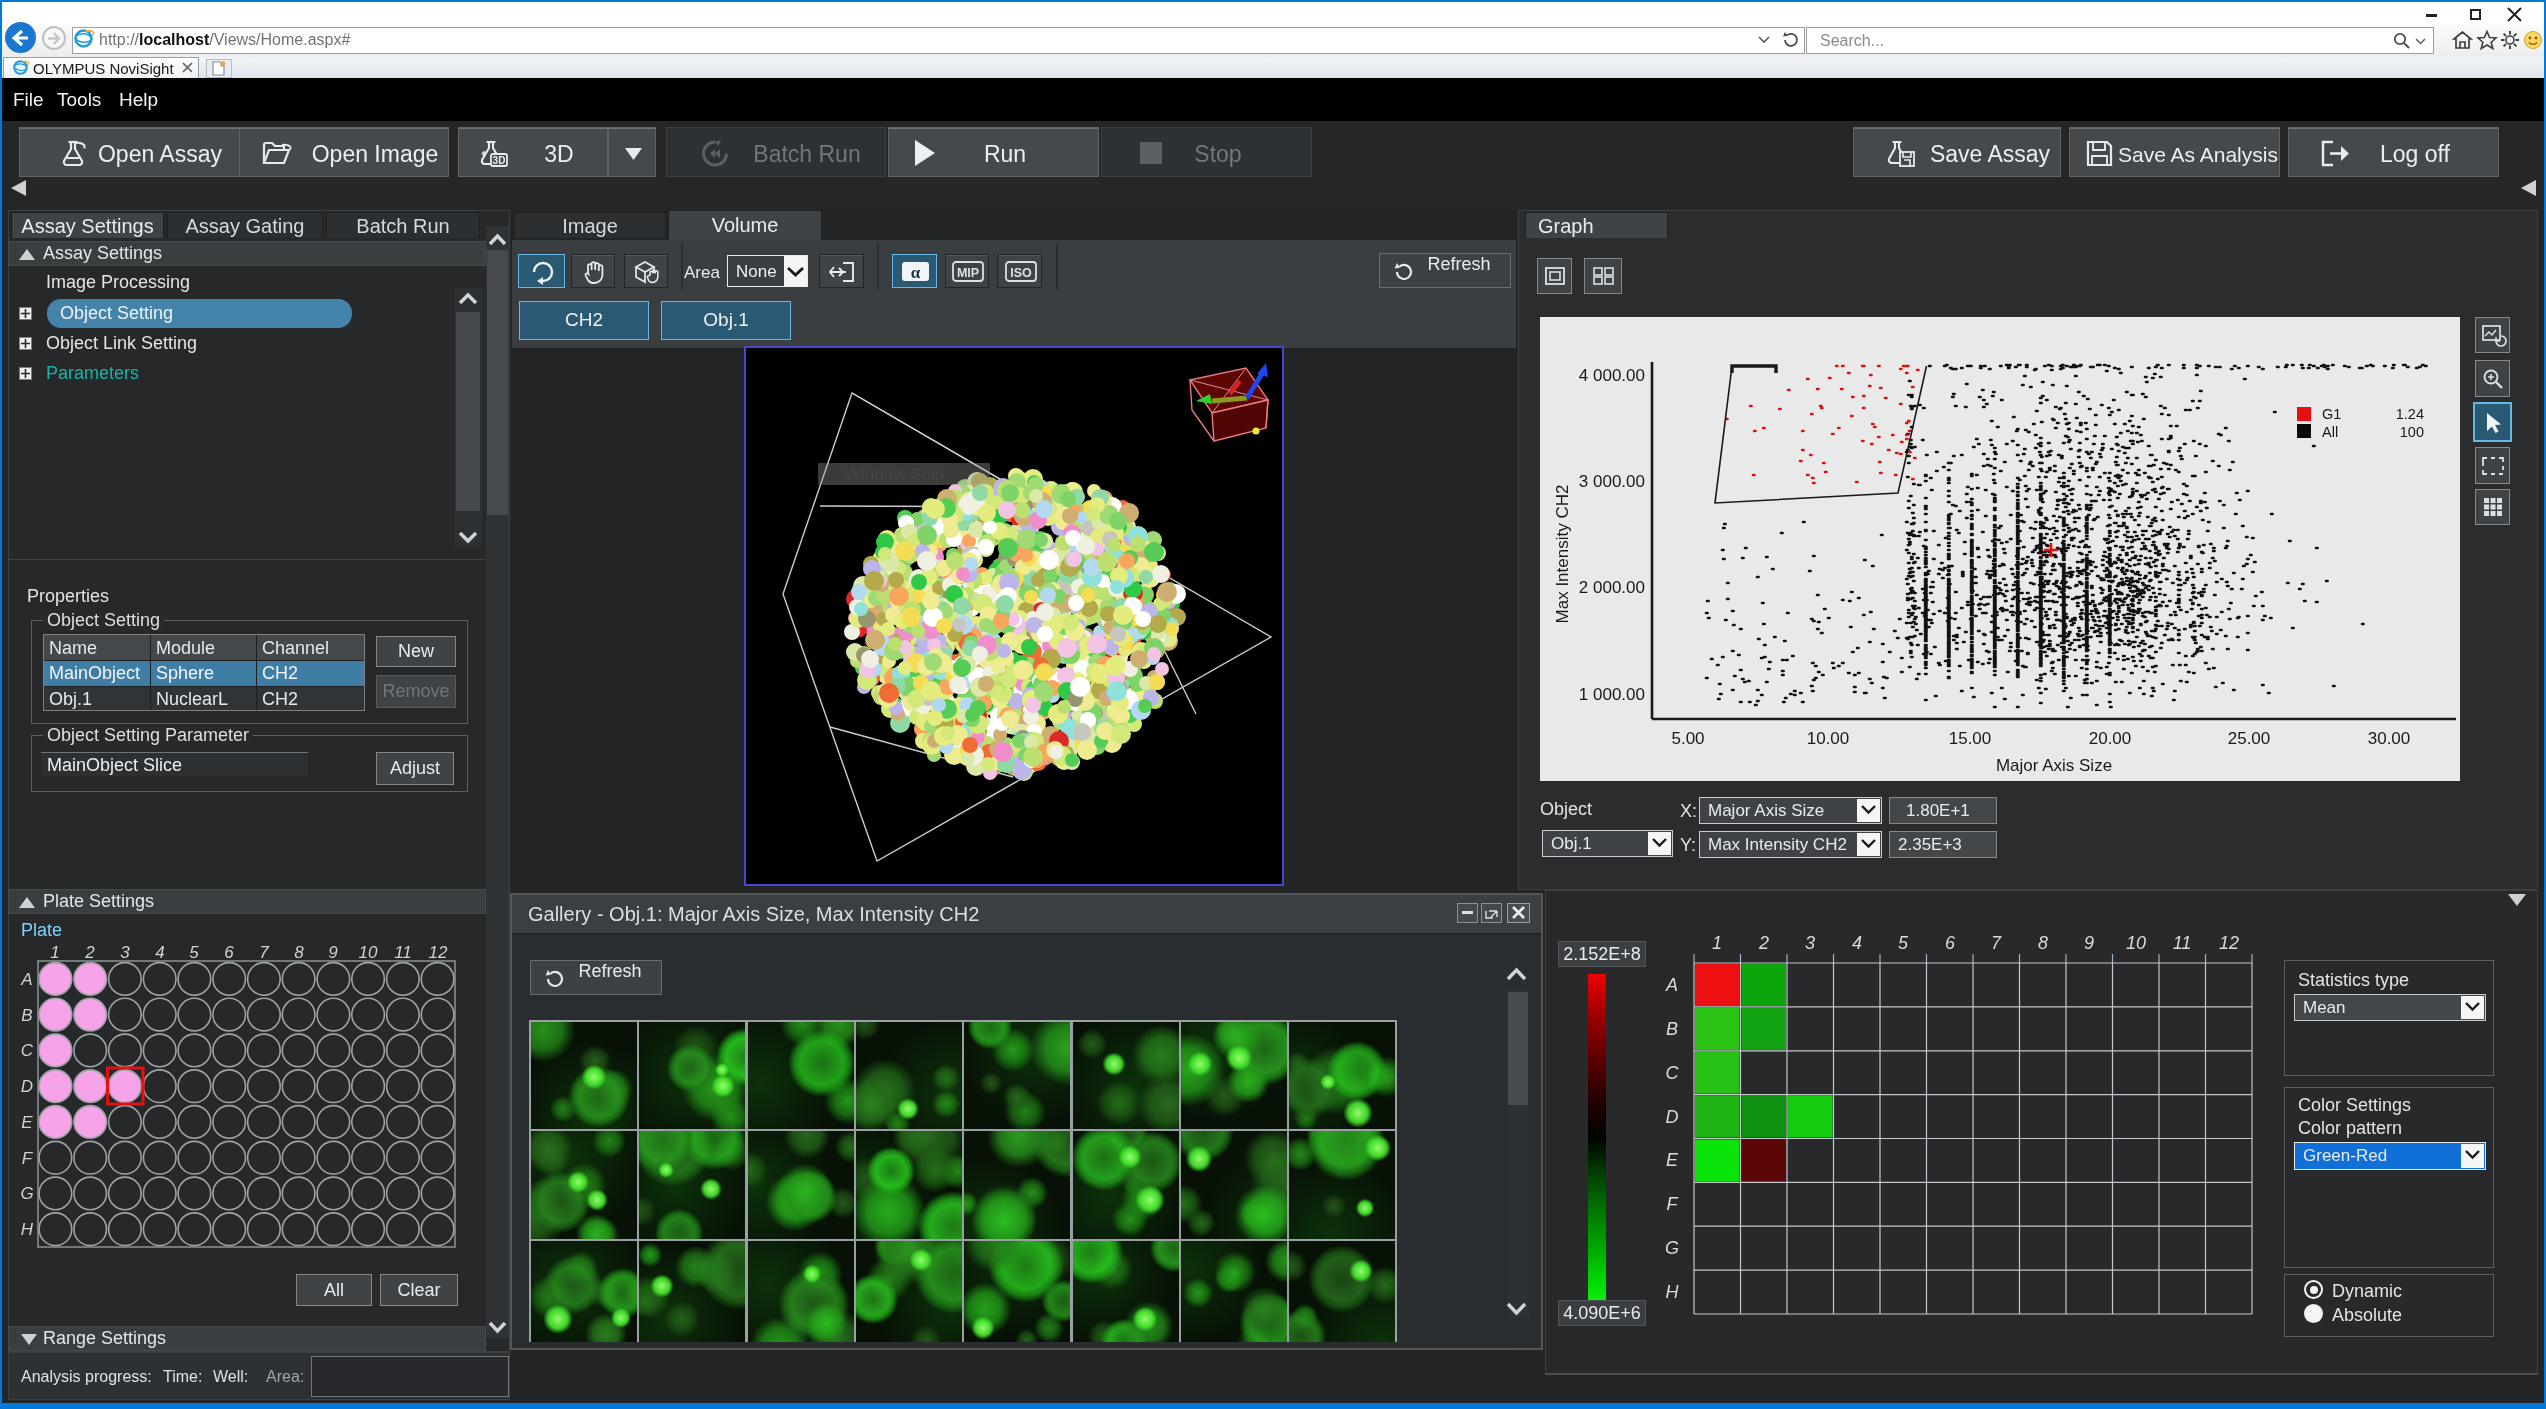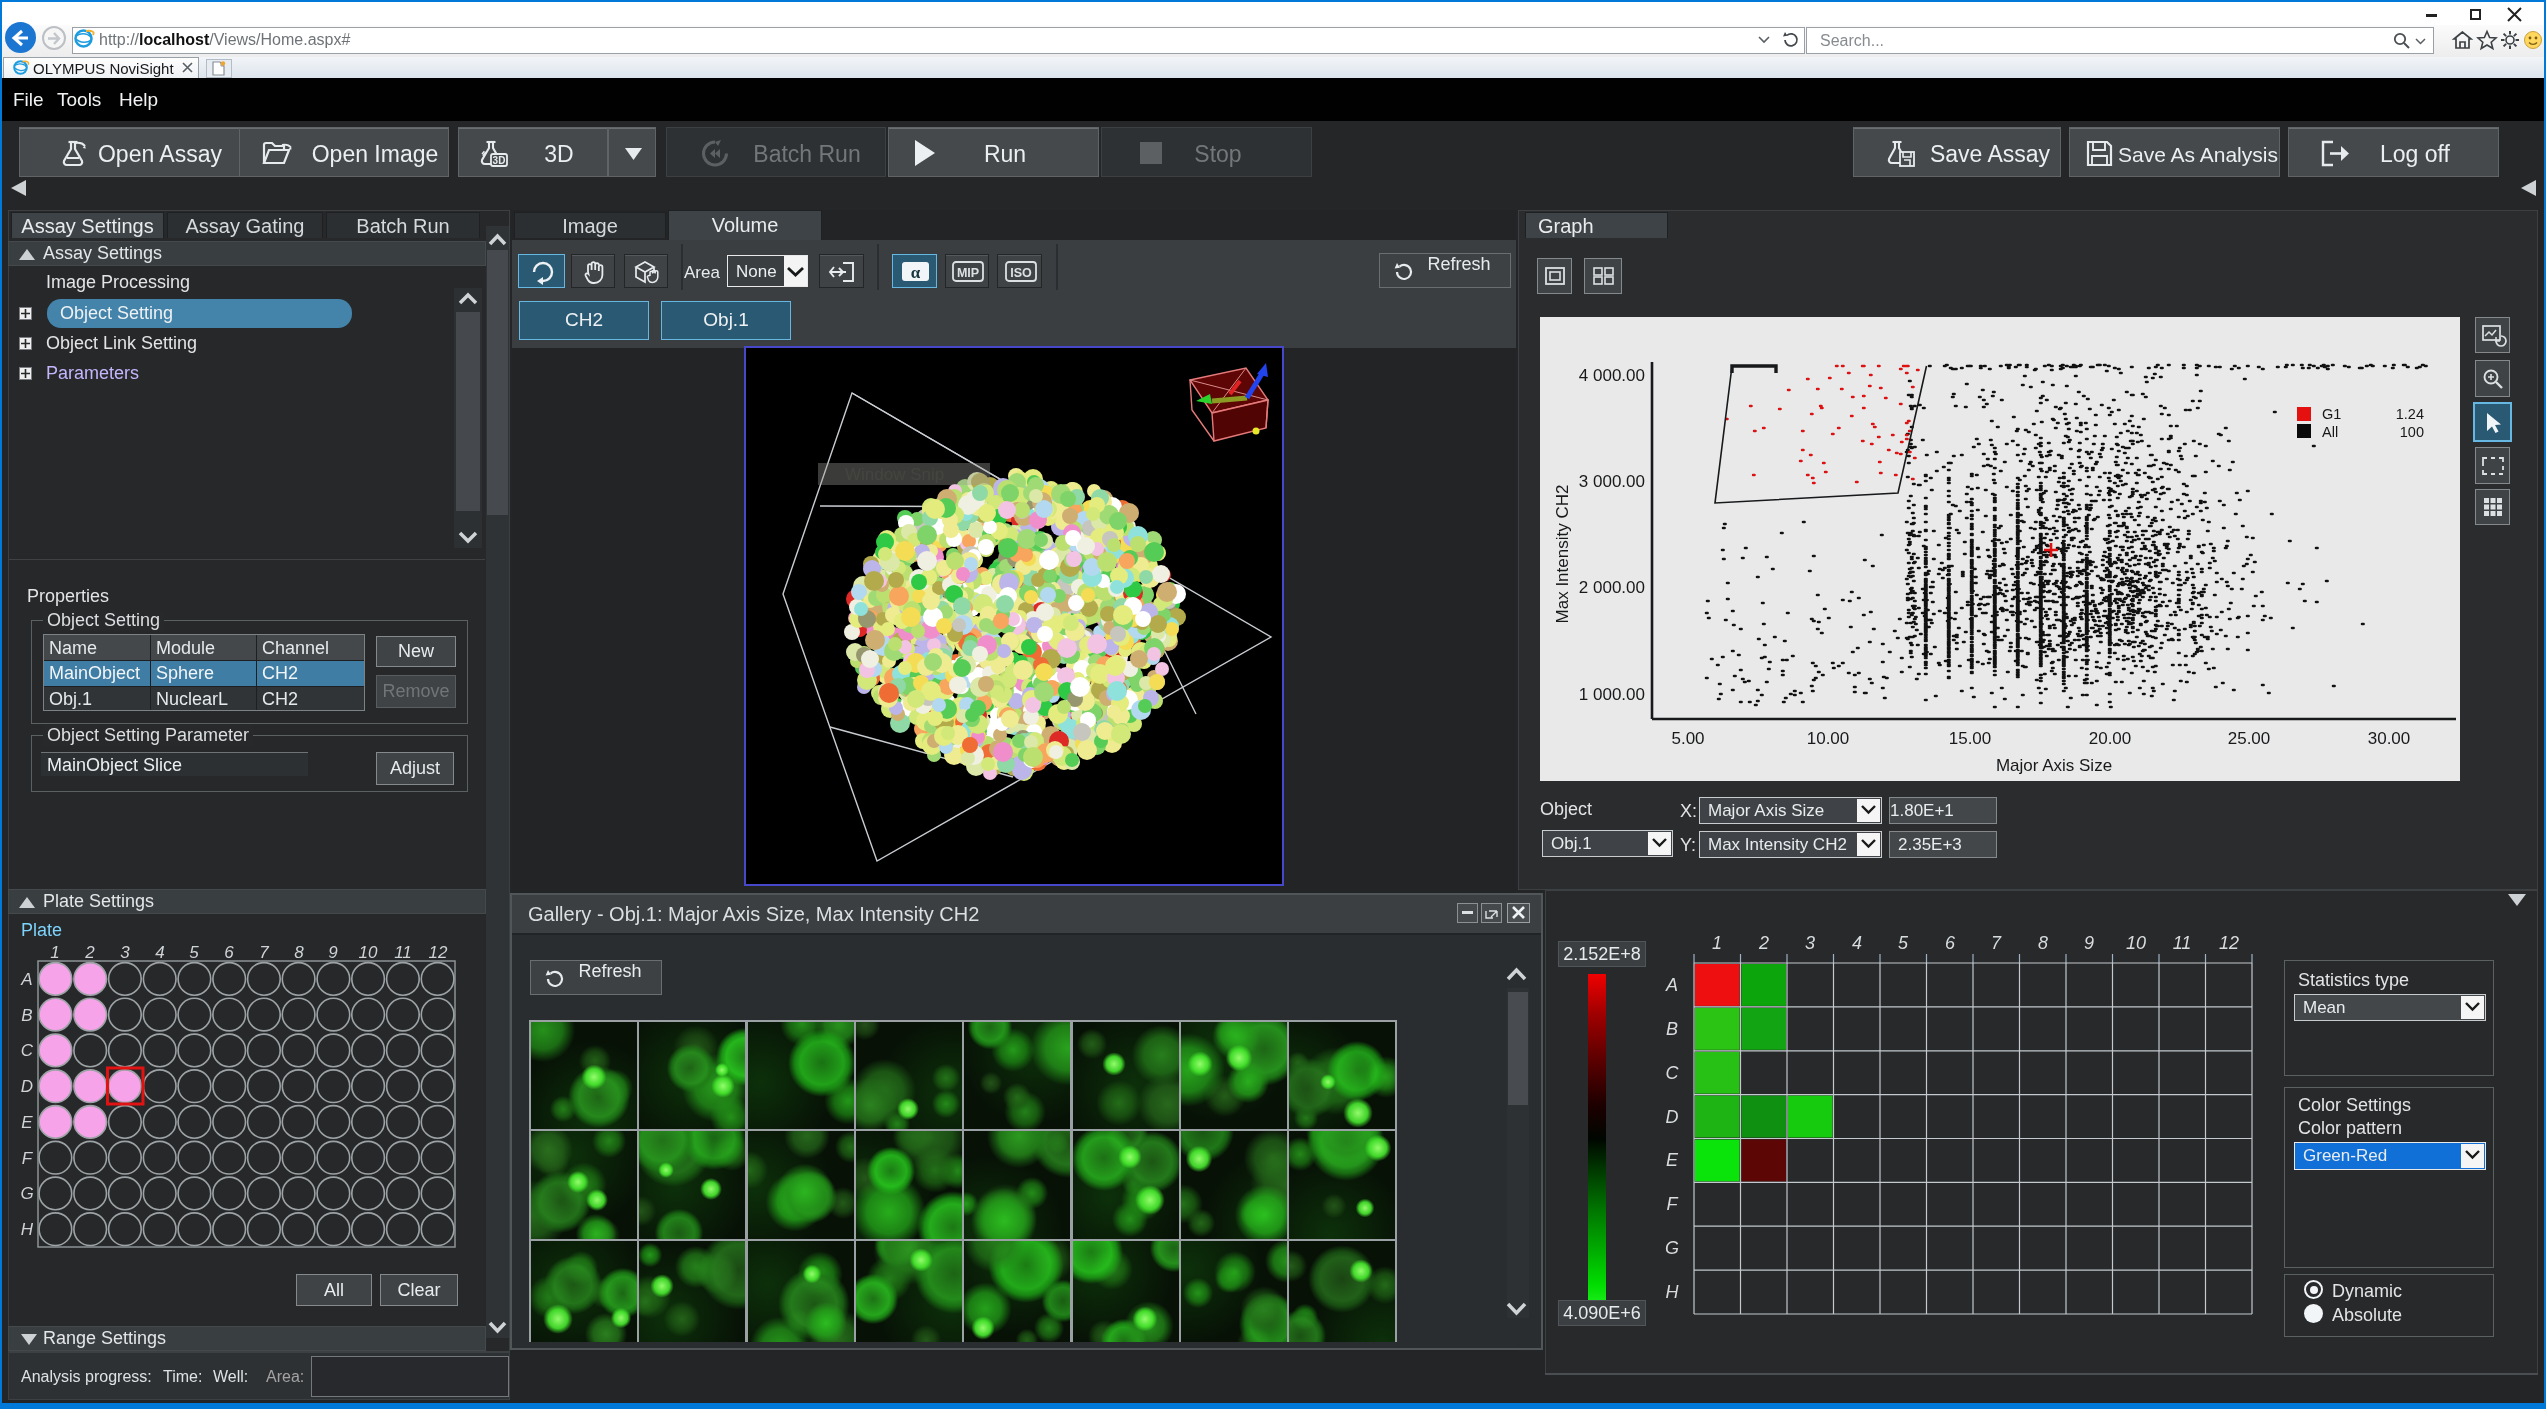--- a/index.html
+++ b/index.html
@@ -203,21 +203,21 @@
 <div class="ab" style="left:60px;top:303px;font-size:18px;color:#eef2f4">Object Setting</div>
 <div class="ab" style="left:19px;top:307px;width:13px;height:13px;background:#f0f0f0;border:1px solid #7a7e82"></div>
 <svg style="left:21px;top:309px" width="9" height="9">
     <path d="M4.5 0 V9 M0 4.5 H9" stroke="#26282a" stroke-width="1.6"></path>
   </svg>
 <div class="ab" style="left:46px;top:333px;font-size:18px;color:#e2e4e6">Object Link Setting</div>
 <div class="ab" style="left:19px;top:337px;width:13px;height:13px;background:#f0f0f0;border:1px solid #7a7e82"></div>
 <svg style="left:21px;top:339px" width="9" height="9">
     <path d="M4.5 0 V9 M0 4.5 H9" stroke="#26282a" stroke-width="1.6"></path>
   </svg>
-<div class="ab" style="left:46px;top:363px;font-size:18px;color:#c4b5fd">Parameters</div>
+<div class="ab" style="left:46px;top:363px;font-size:18px;color:#14b8a6">Parameters</div>
 <div class="ab" style="left:19px;top:367px;width:13px;height:13px;background:#f0f0f0;border:1px solid #7a7e82"></div>
 <svg style="left:21px;top:369px" width="9" height="9">
     <path d="M4.5 0 V9 M0 4.5 H9" stroke="#26282a" stroke-width="1.6"></path>
   </svg>
 
 <div class="ab" style="left:454px;top:288px;width:28px;height:260px;background:#2d3033"></div>
 <svg style="left:459px;top:293px" width="18" height="11">
     <path class="chv" d="M1 10 L9 2 L17 10"></path>
   </svg>
 <div class="ab" style="left:456px;top:312px;width:24px;height:199px;background:#45494d"></div>
@@ -2132,21 +2132,21 @@
   </div>
 
 <div class="ab" style="left:1540px;top:799px;font-size:18px;color:#e2e4e6">Object</div>
 <div class="ddk" style="left:1542px;top:830px;width:131px;height:27px"><span style="margin-left:8px;line-height:25px">Obj.1</span><div class="ar"><svg style="position:static" width="15" height="9" viewBox="0 0 15 9">
         <path d="M1 1 L7.5 7.5 L14 1" stroke="#17191b" stroke-width="2.4" fill="none"></path>
       </svg></div></div>
 <div class="ab" style="left:1680px;top:801px;font-size:18px;color:#e2e4e6">X:</div>
 <div class="ddk" style="left:1699px;top:797px;width:183px;height:27px"><span style="margin-left:8px;line-height:25px">Major Axis Size</span><div class="ar"><svg style="position:static" width="15" height="9" viewBox="0 0 15 9">
         <path d="M1 1 L7.5 7.5 L14 1" stroke="#17191b" stroke-width="2.4" fill="none"></path>
       </svg></div></div>
-<div class="ab" style="left:1889px;top:797px;width:108px;height:27px;background:#43474a;border:1px solid #85898c;color:#e9ebed;font-size:17px;line-height:25px"><span style="margin-left:0">1.80E+1</span></div>
+<div class="ab" style="left:1889px;top:797px;width:108px;height:27px;background:#43474a;border:1px solid #85898c;color:#e9ebed;font-size:17px;line-height:25px"><span style="margin-left:16px">1.80E+1</span></div>
 <div class="ab" style="left:1680px;top:835px;font-size:18px;color:#e2e4e6">Y:</div>
 <div class="ddk" style="left:1699px;top:831px;width:183px;height:27px"><span style="margin-left:8px;line-height:25px">Max Intensity CH2</span><div class="ar"><svg style="position:static" width="15" height="9" viewBox="0 0 15 9">
         <path d="M1 1 L7.5 7.5 L14 1" stroke="#17191b" stroke-width="2.4" fill="none"></path>
       </svg></div></div>
 <div class="ab" style="left:1889px;top:831px;width:108px;height:27px;background:#43474a;border:1px solid #85898c;color:#e9ebed;font-size:17px;line-height:25px"><span style="margin-left:8px">2.35E+3</span></div>
 
 <div class="ab" style="left:1545px;top:890px;width:993px;height:485px;background:#27292b;border:1px solid #3c4043"></div>
 <svg style="left:2508px;top:894px" width="18" height="12">
     <path d="M0 0 H18 L9 12 Z" fill="#cdd1d4"></path>
   </svg>

